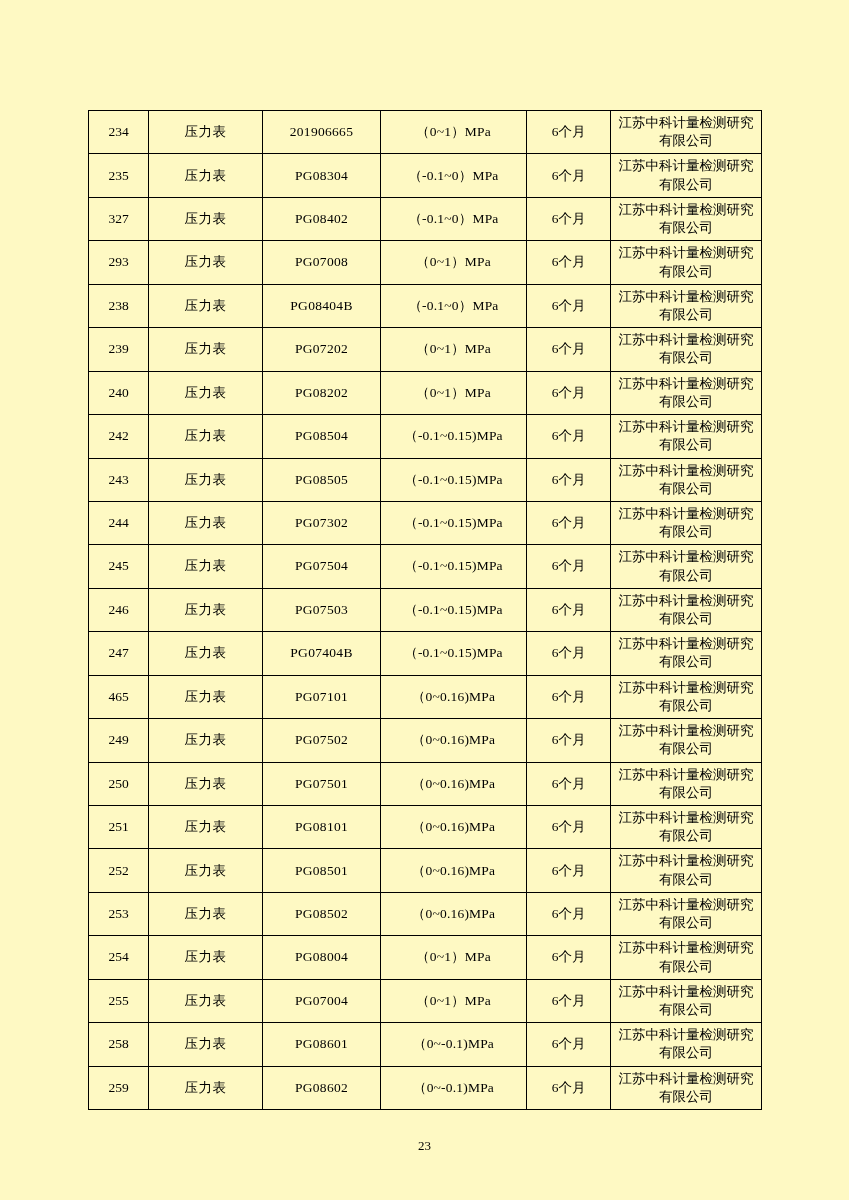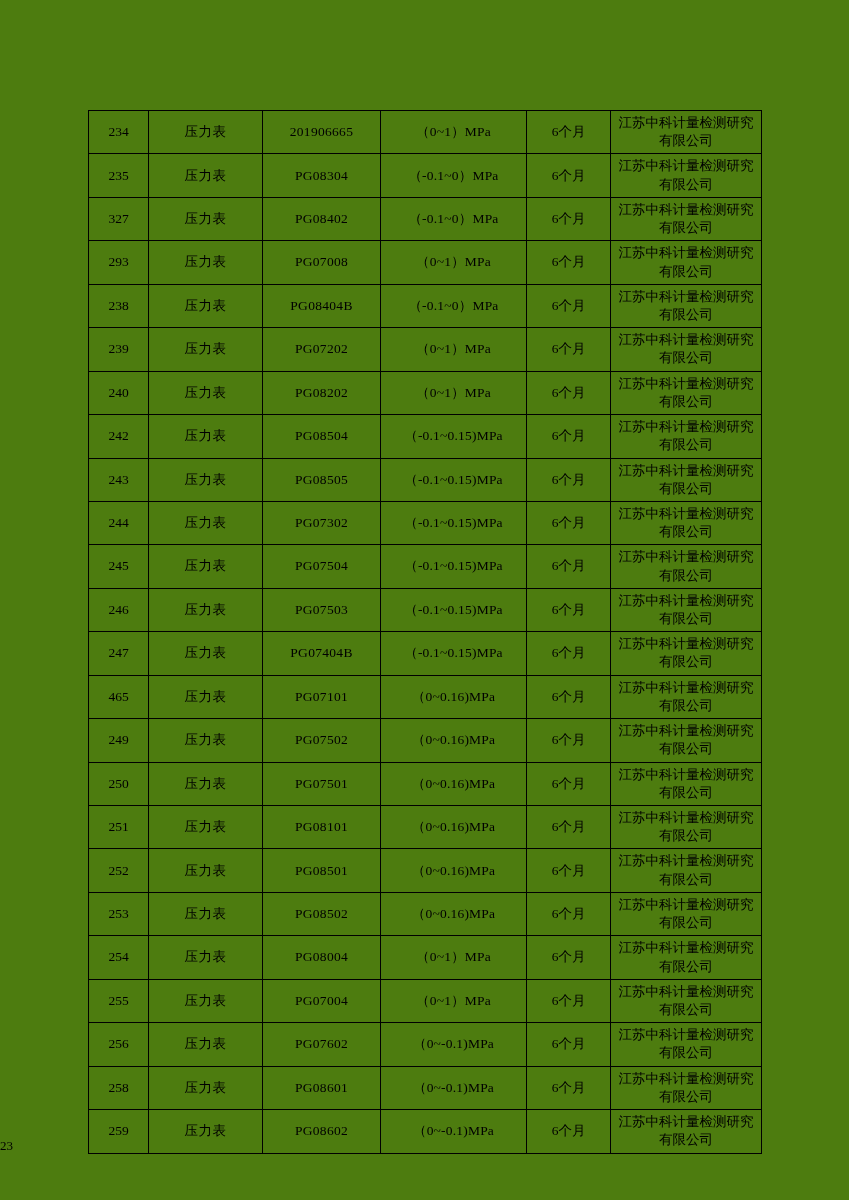--- a/index.html
+++ b/index.html
@@ -14,21 +14,21 @@
     color: #000000;
     position: relative;
     overflow: hidden;
   }
   .page {
     position: absolute;
     left: 0;
     top: 0;
     width: 849px;
     height: 1200px;
-    background: #4d7c0f;
+    background: #fef9c3;
   }
   .doc-table-wrap {
     position: absolute;
     left: 88px;
     top: 110px;
     width: 673px;
   }
   table.doc-table {
     border-collapse: collapse;
     width: 673px;
@@ -62,21 +62,21 @@
     padding-left: 6px;
     padding-right: 4px;
     line-height: 1.28;
     letter-spacing: 0px;
   }
   .page-number {
     position: absolute;
     left: 0;
     top: 1138px;
     width: 849px;
-    text-align: left;
+    text-align: center;
     font-size: 13px;
     font-family: "Liberation Serif", "DejaVu Serif", serif;
   }
 </style>
 </head>
 <body>
 
 <div class="page">
 
   <div class="doc-table-wrap">
@@ -252,28 +252,20 @@
           </tr>
           <tr>
             <td class="idx">255</td>
             <td class="name">压力表</td>
             <td class="model">PG07004</td>
             <td class="range">（0~1）MPa</td>
             <td class="cycle">6个月</td>
             <td class="org">江苏中科计量检测研究有限公司</td>
           </tr>
           <tr>
-            <td class="idx">256</td>
-            <td class="name">压力表</td>
-            <td class="model">PG07602</td>
-            <td class="range">（0~-0.1)MPa</td>
-            <td class="cycle">6个月</td>
-            <td class="org">江苏中科计量检测研究有限公司</td>
-          </tr>
-          <tr>
             <td class="idx">258</td>
             <td class="name">压力表</td>
             <td class="model">PG08601</td>
             <td class="range">（0~-0.1)MPa</td>
             <td class="cycle">6个月</td>
             <td class="org">江苏中科计量检测研究有限公司</td>
           </tr>
           <tr>
             <td class="idx">259</td>
             <td class="name">压力表</td>

